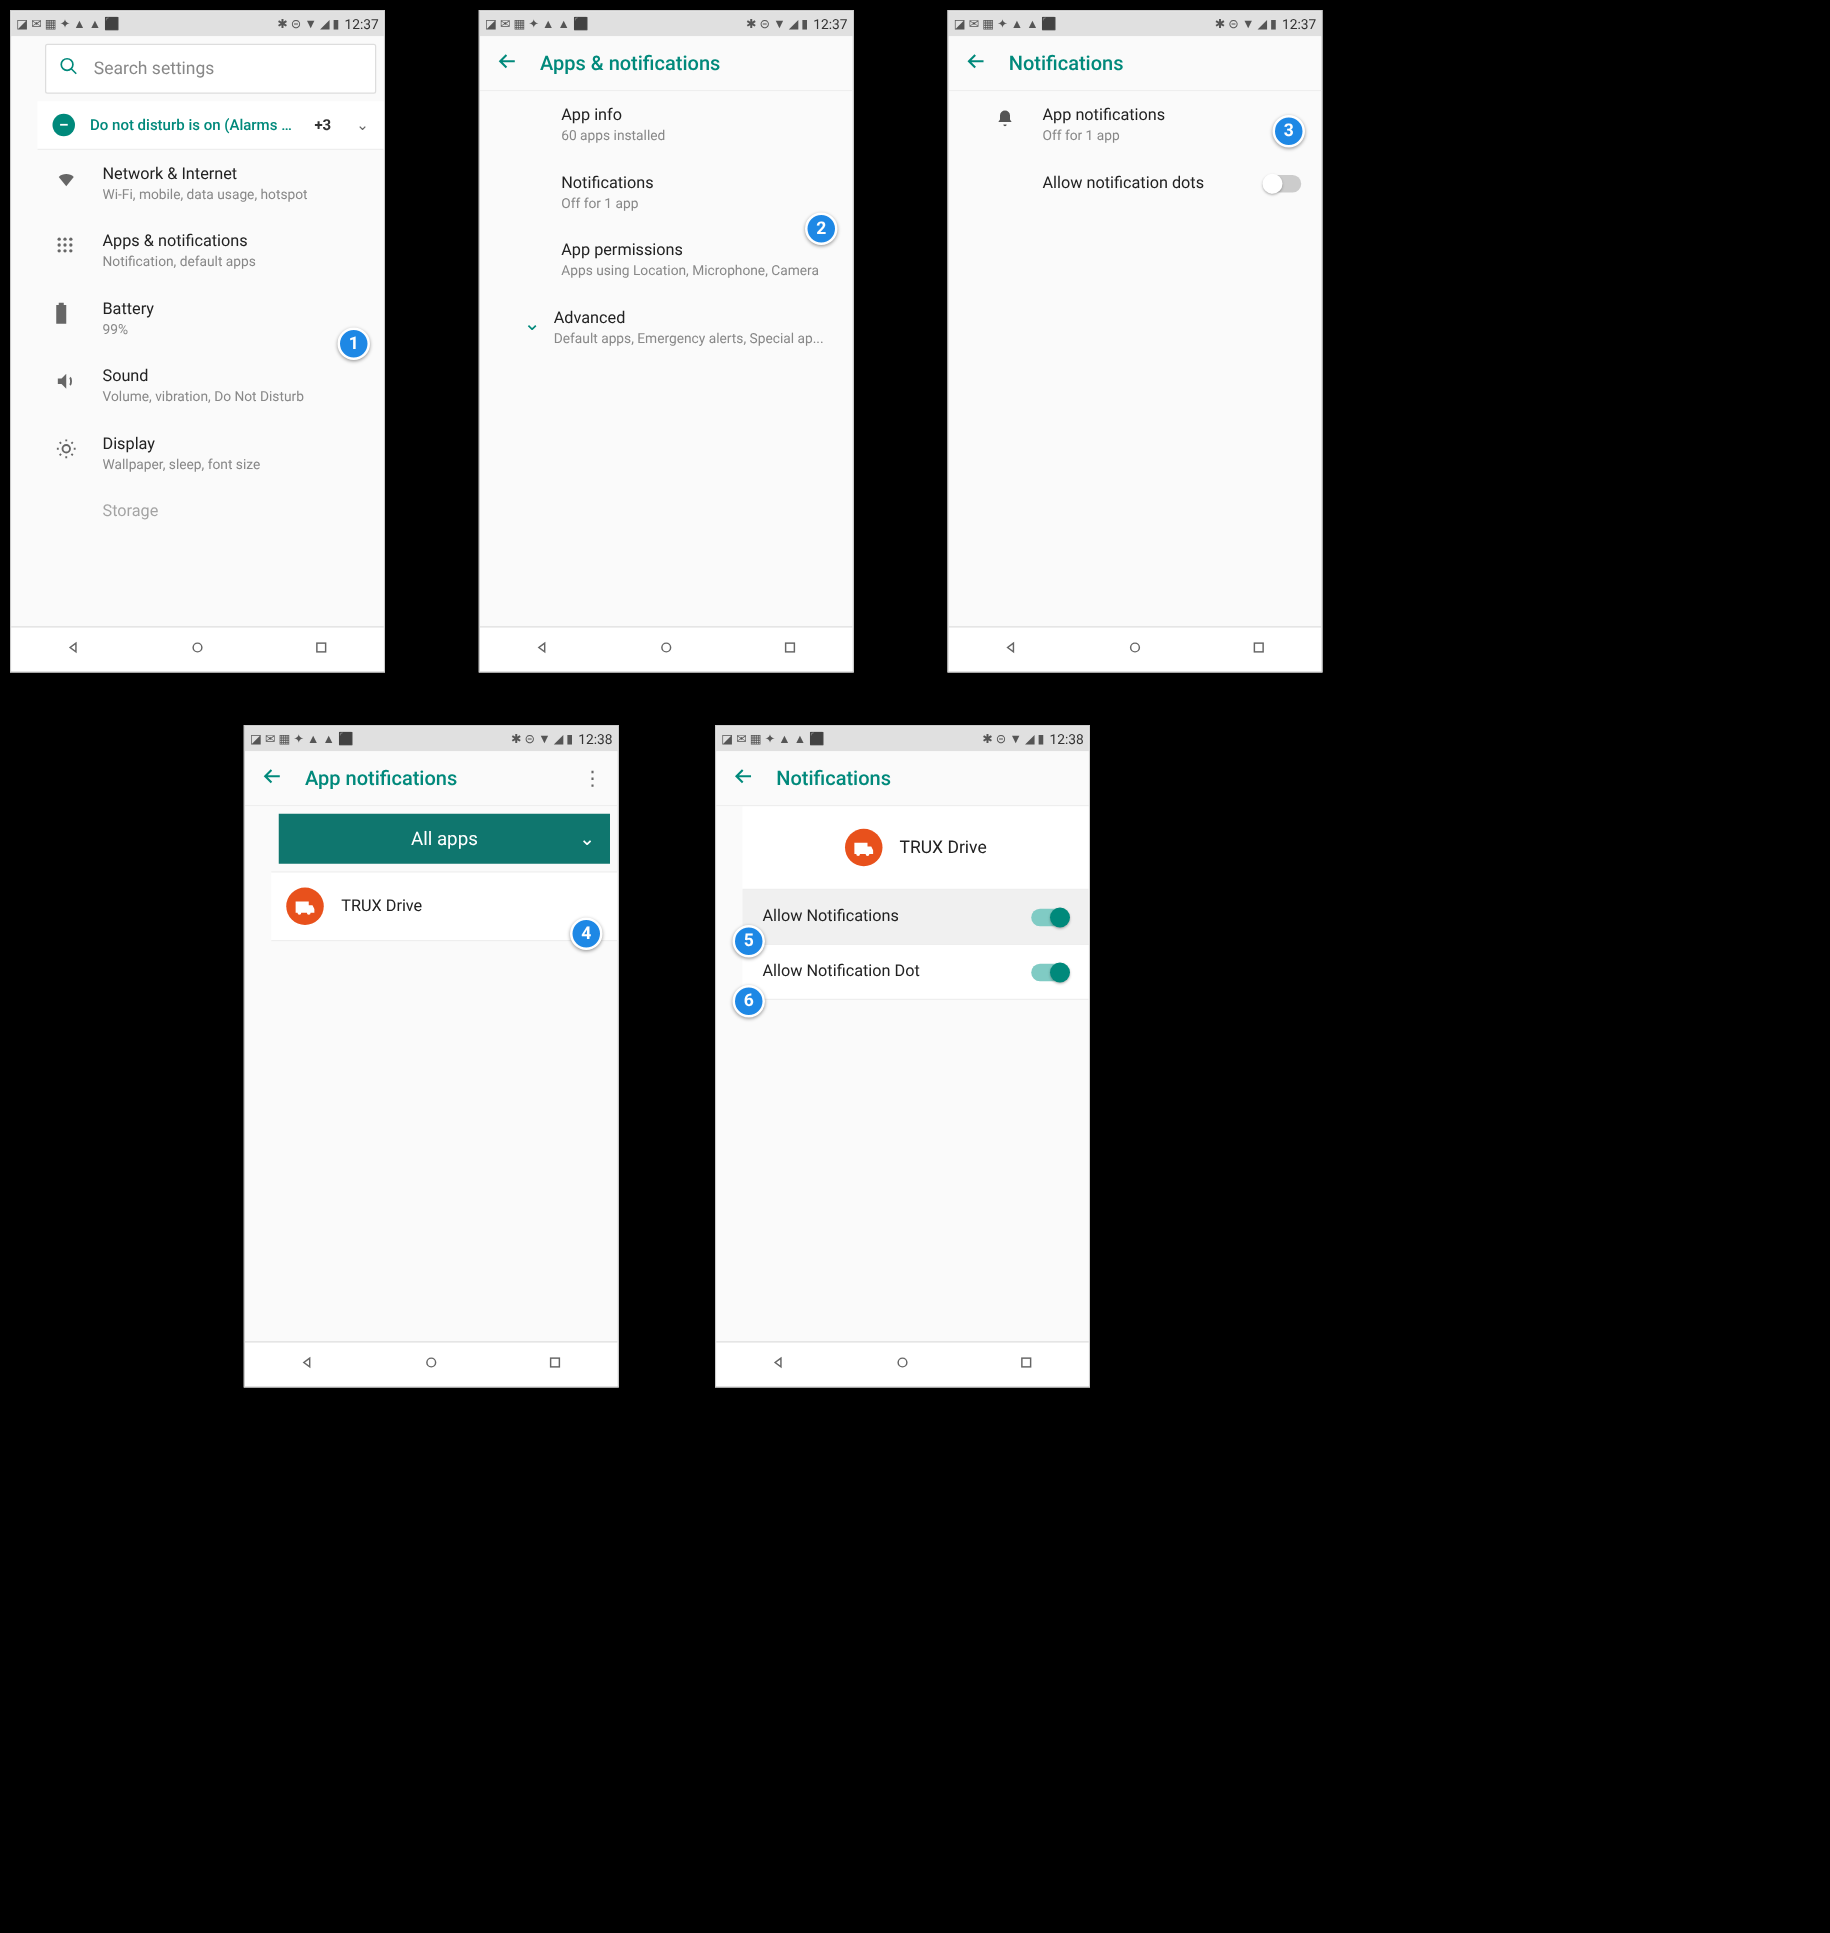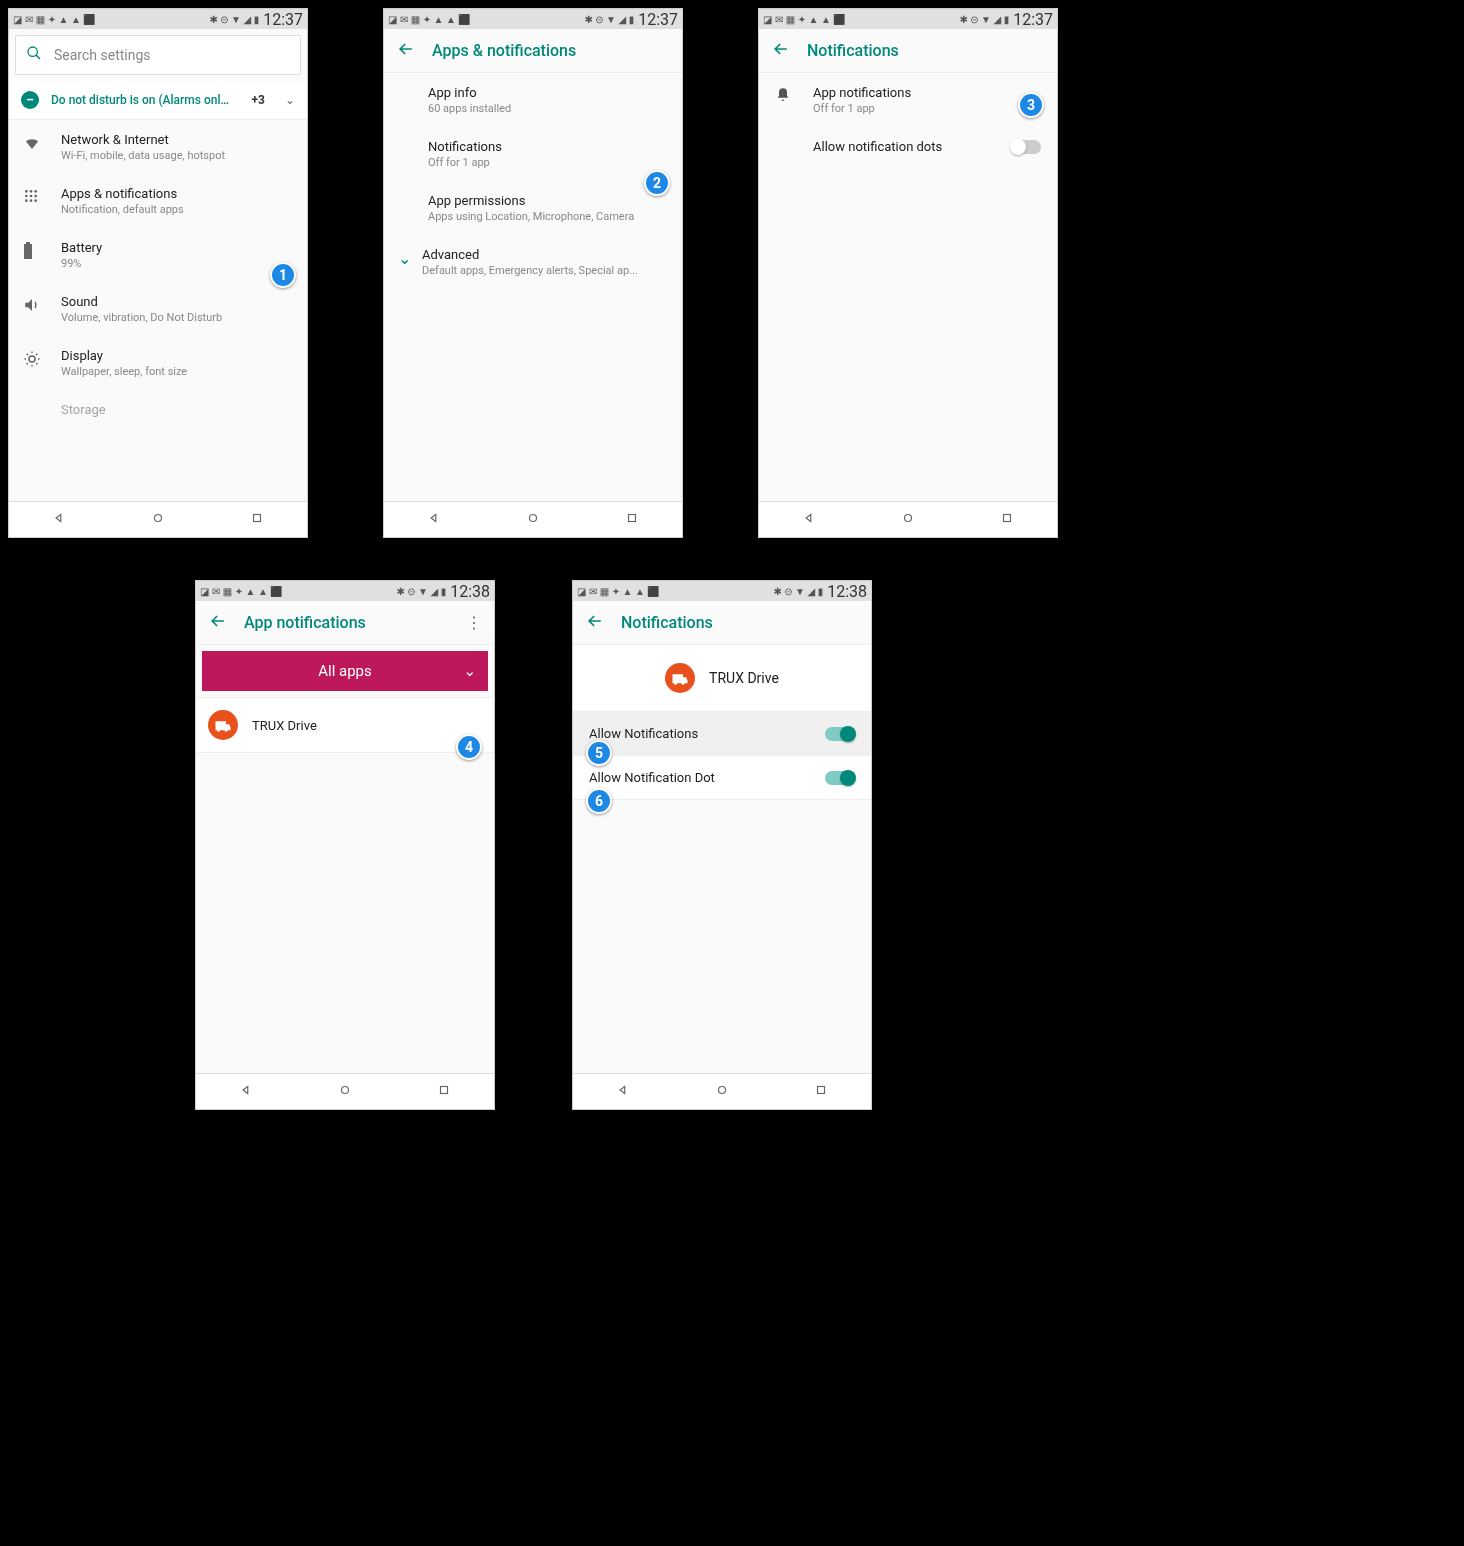--- a/index.html
+++ b/index.html
@@ -25,23 +25,23 @@
     height: 20px;
     background: #e0e0e0;
     display: flex;
     align-items: center;
     justify-content: space-between;
     padding: 0 4px;
     font-size: 10px;
     color: #555;
   }
   .status-left, .status-right { display: flex; gap: 2px; align-items: center; }
-  .status-right .time { font-size: 16px; color: #333; margin-left: 2px; }
-
-  .content { flex: 1; overflow: hidden; background: #fafafa; }
+  .status-right .time { font-size: 11px; color: #333; margin-left: 2px; }
+
+  .content { flex: 1; overflow: hidden; background: #fafafa; padding-left: 21px; }
 
   .nav-bar {
     height: 36px;
     background: #fff;
     border-top: 1px solid #ddd;
     display: flex;
     align-items: center;
     justify-content: space-around;
     color: #666;
   }
@@ -120,21 +120,21 @@
   .toggle .knob {
     width: 16px; height: 16px; background: #fff; border-radius: 50%;
     position: absolute; top: -1px; left: -1px;
     box-shadow: 0 1px 2px rgba(0,0,0,0.3);
   }
   .toggle.on { background: #80cbc4; }
   .toggle.on .knob { left: 15px; background: #00897b; }
 
   
   .allapps-bar {
-    background: #be185d;
+    background: #0f766e;
     color: #fff;
     margin: 6px;
     height: 40px;
     display: flex;
     align-items: center;
     justify-content: center;
     position: relative;
     font-size: 15px;
   }
   .allapps-bar .chev-down {

